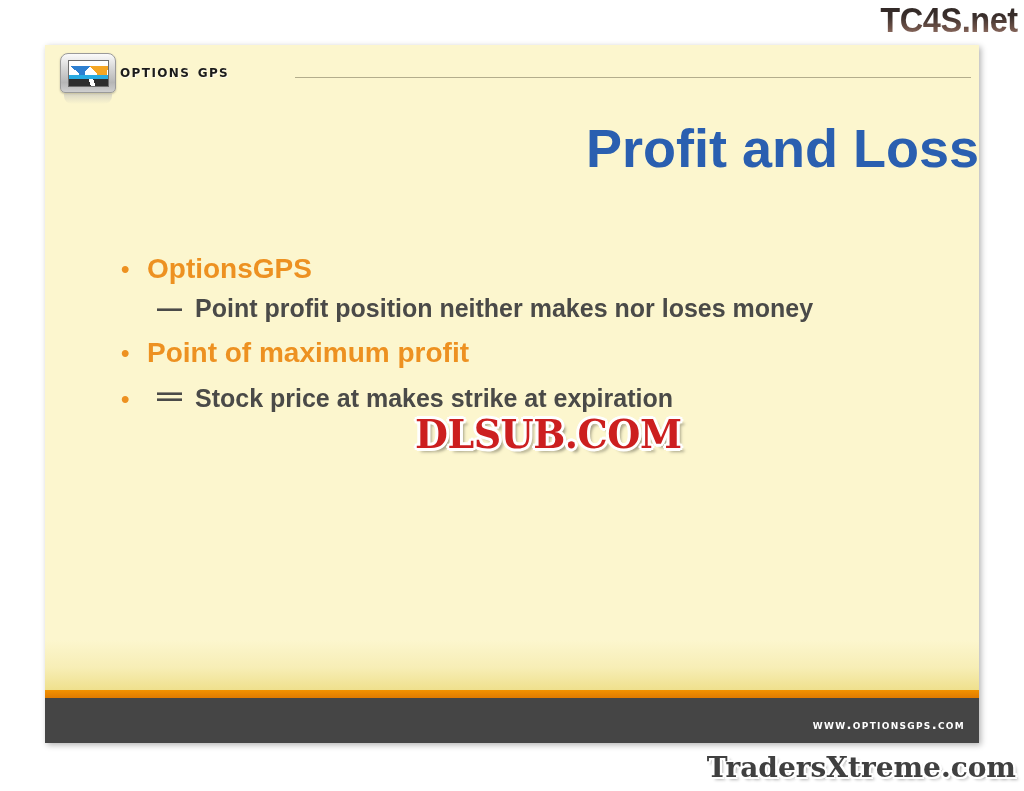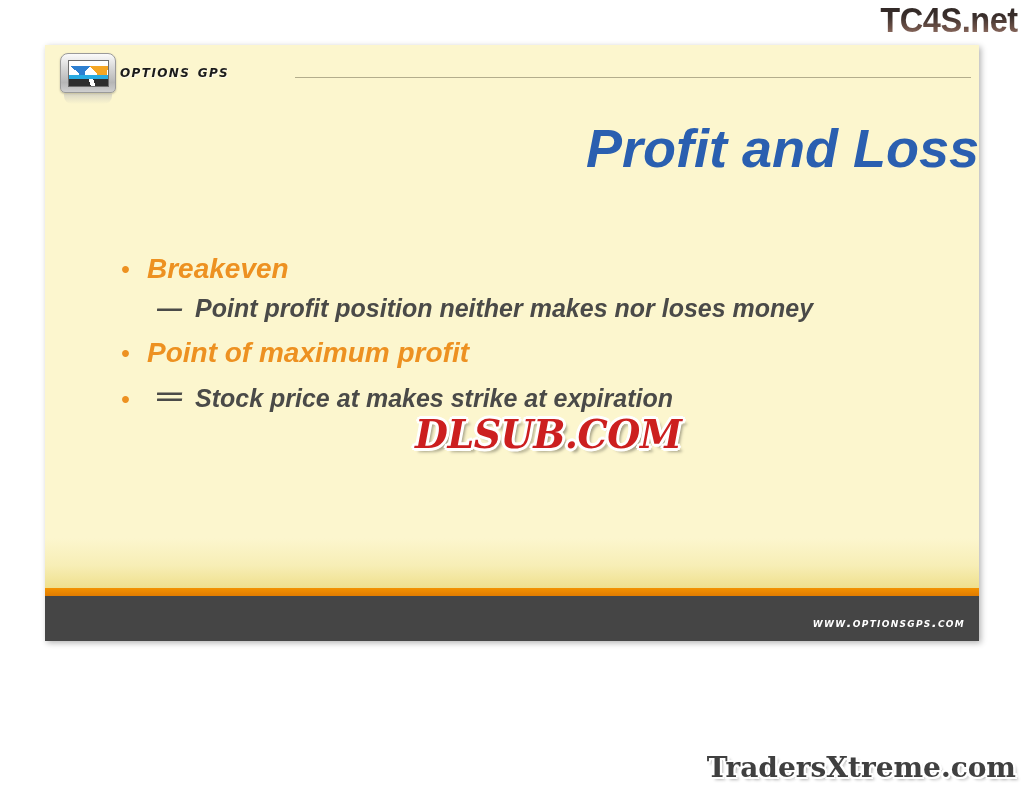--- a/index.html
+++ b/index.html
@@ -36,25 +36,24 @@
     white-space: nowrap;
     z-index: 40;
   }
 
   
   .slide {
     position: absolute;
     left: 45px;
     top: 45px;
     width: 934px;
-    height: 596px;
+    height: 698px;
     background: #fcf6ce;
     box-shadow: 2px 2px 6px rgba(0,0,0,0.30);
     overflow: hidden;
-    font-style: italic;
   }
 
   
   .slide-header {
     position: absolute;
     left: 0; top: 0;
     width: 100%;
     height: 62px;
   }
   .gps-logo {
@@ -301,21 +300,21 @@
     <div class="header-rule"></div>
   </div>
 
   <div class="slide-title">Profit and Loss</div>
 
   <div class="body-area">
 
     <div class="grp">
       <div class="bullet-l1">
         <span class="dot">•</span>
-        <span>Breakeven</span>
+        <span>OptionsGPS</span>
       </div>
       <div class="bullet-l2">
         <span class="dash">—</span>
         <span>Point profit position neither makes nor loses money</span>
       </div>
     </div>
 
     <div class="grp">
       <div class="bullet-l1">
         <span class="dot">•</span>

